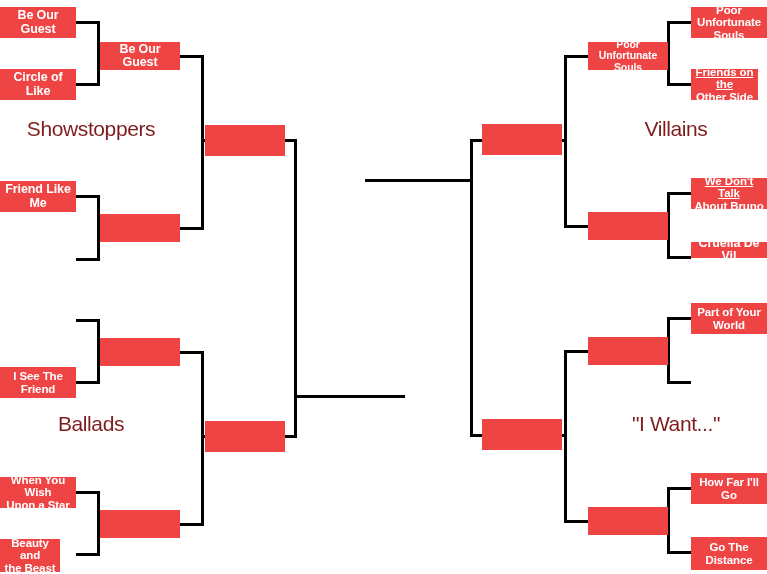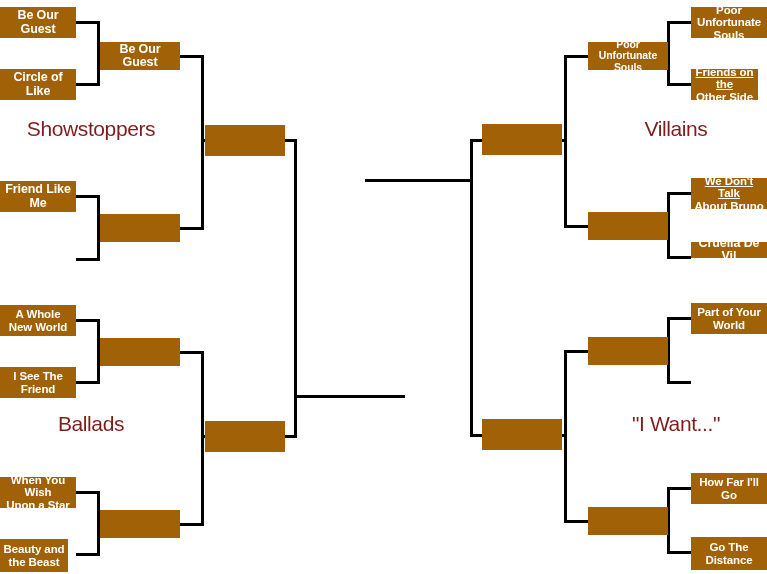--- a/index.html
+++ b/index.html
@@ -12,21 +12,21 @@
   }
   #bracket-root {
     position: relative;
     width: 767px;
     height: 574px;
     background: #ffffff;
     overflow: hidden;
   }
   .slot {
     position: absolute;
-    background: #a16207;
+    background: #ef4444;
     color: #ffffff;
     display: flex;
     align-items: center;
     justify-content: center;
     text-align: center;
     font-weight: bold;
     line-height: 1.08;
     box-sizing: border-box;
     letter-spacing: -0.1px;
     padding: 0 3px;
@@ -89,26 +89,24 @@
   <div class="slot r2-big" style="left:100px; top:42px;  width:80px; height:28px;">Be Our Guest</div>
   <div class="slot r2-big empty" style="left:100px; top:214px; width:80px; height:28px;"></div>
 
   <div class="line h" style="left:180px; top:55px;  width:24px;"></div>
   <div class="line h" style="left:180px; top:227px; width:24px;"></div>
   <div class="line v" style="left:201px; top:55px;  height:175px;"></div>
   <div class="line h" style="left:201px; top:139px; width:8px;"></div>
 
   <div class="slot r2-big empty" style="left:205px; top:125px; width:80px; height:31px;"></div>
 
-  <div class="slot r1" style="left:0px;  top:305px; width:76px; height:31px;">A Whole
-New World</div>
   <div class="slot r1" style="left:0px;  top:367px; width:76px; height:31px;">I See The Friend</div>
   <div class="slot r1" style="left:0px;  top:477px; width:76px; height:31px;">When You Wish
 Upon a Star</div>
-  <div class="slot r1" style="left:0px;  top:539px; width:68px; height:33px;">Beauty and
+  <div class="slot r1" style="left:0px;  top:539px; width:60px; height:33px;">Beauty and
 the Beast</div>
 
   <div class="line h" style="left:76px; top:319px; width:24px;"></div>
   <div class="line h" style="left:76px; top:381px; width:24px;"></div>
   <div class="line v" style="left:97px; top:319px; height:65px;"></div>
   <div class="line h" style="left:97px; top:352px; width:8px;"></div>
 
   <div class="line h" style="left:76px; top:491px; width:24px;"></div>
   <div class="line h" style="left:76px; top:553px; width:24px;"></div>
   <div class="line v" style="left:97px; top:491px; height:65px;"></div>

